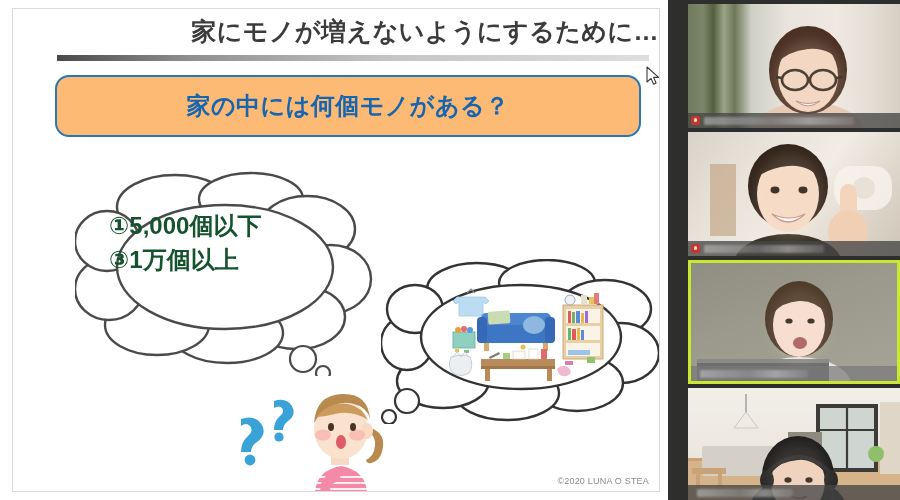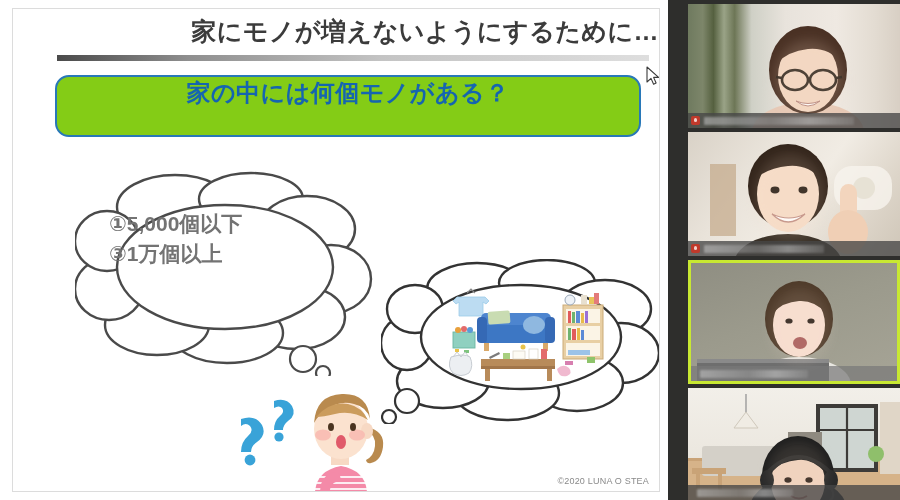--- a/index.html
+++ b/index.html
@@ -62,23 +62,23 @@
   }
 
   
   .question-box {
     position: absolute;
     left: 42px; top: 66px;
     width: 586px; height: 62px;
     box-sizing: border-box;
     border: 2.5px solid #2878b8;
     border-radius: 14px;
-    background: #84cc16;
+    background: #fdba74;
     display: flex;
-    align-items: flex-start;
+    align-items: center;
     justify-content: center;
   }
   .question-text {
     font-size: 24px;
     font-weight: bold;
     color: #1565b0;
     letter-spacing: 0.5px;
     white-space: nowrap;
   }
 
@@ -88,23 +88,23 @@
     left: 62px; top: 162px;
     width: 300px; height: 205px;
   }
   .cloud-answers svg, .cloud-room svg { display: block; }
   .answers-text {
     position: absolute;
     left: 34px; top: 38px;
     width: 240px;
   }
   .answer-line {
-    font-size: 21px;
+    font-size: 24px;
     font-weight: bold;
-    color: #737373;
+    color: #14532d;
     line-height: 1.42;
     white-space: nowrap;
   }
 
   
   .cloud-room {
     position: absolute;
     left: 368px; top: 250px;
     width: 284px; height: 165px;
   }

